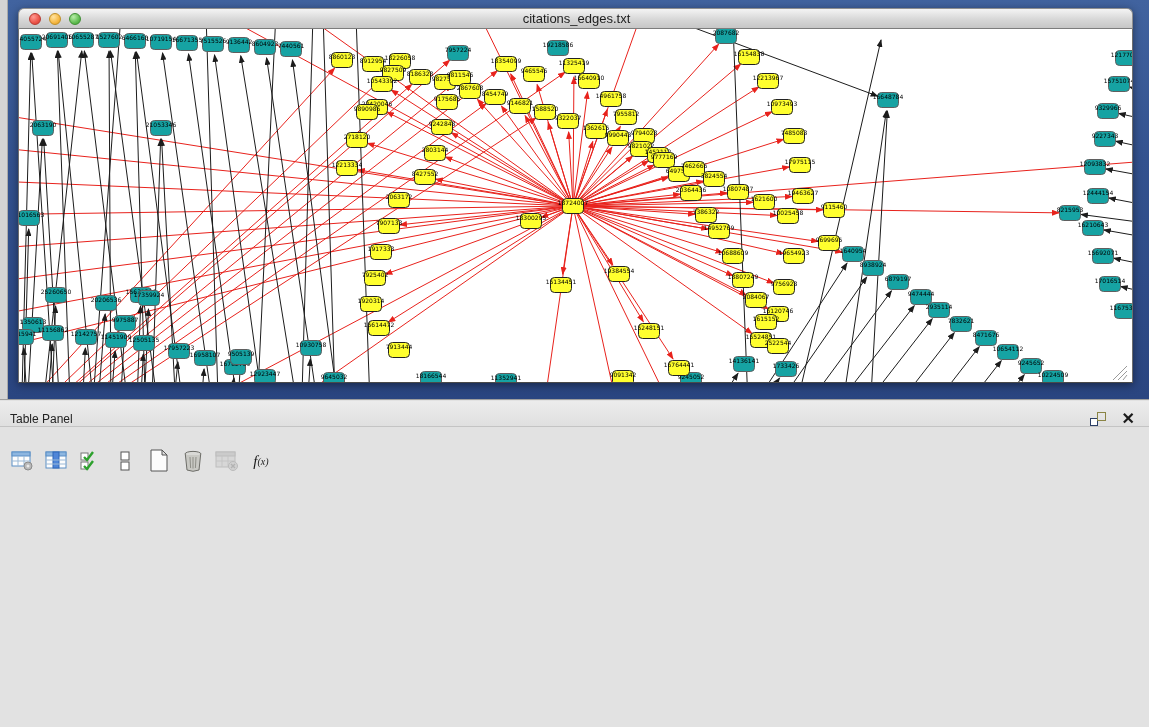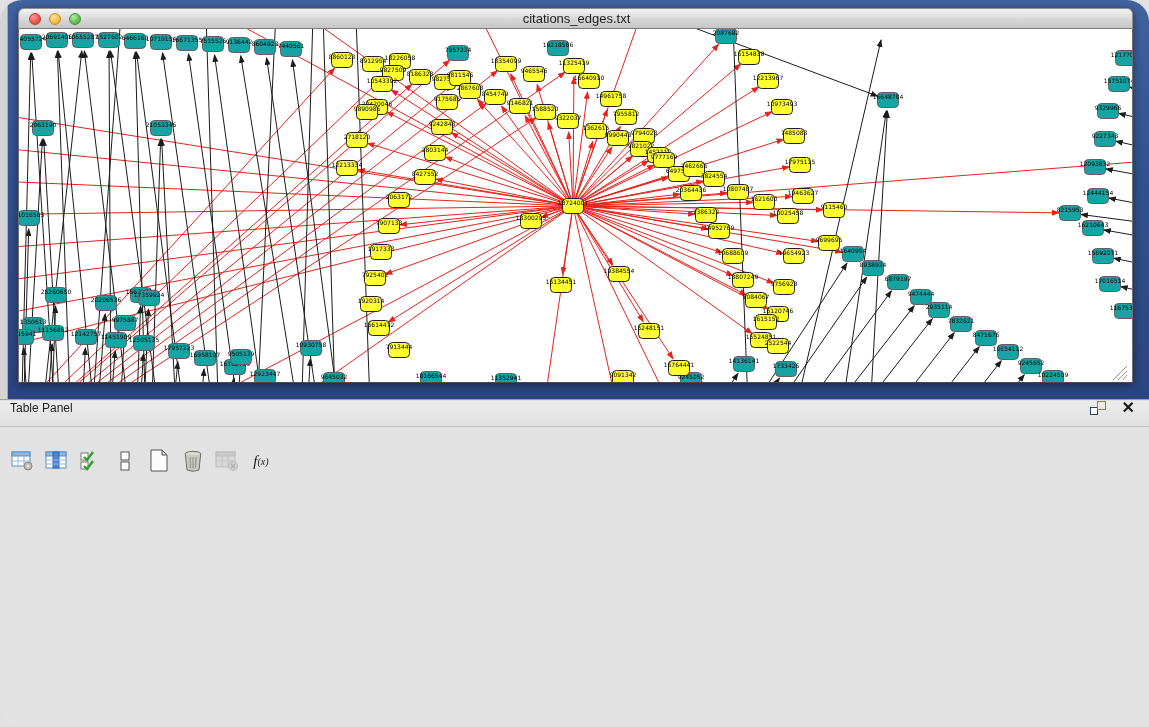--- a/index.html
+++ b/index.html
@@ -1,18 +1,18 @@
 <!DOCTYPE html>
 <html><head>
 <meta charset="utf-8">
 <style>
   * { margin:0; padding:0; box-sizing:border-box; }
   html,body { width:1149px; height:727px; }
   body { font-family:"Liberation Sans", sans-serif; background:#e1e1e1; }
-  #stage { position:relative; width:1149px; height:727px; overflow:hidden;border-radius:22px; }
+  #stage { position:relative; width:1149px; height:727px; overflow:hidden; }
 
   
   #desk-left { position:absolute; left:0; top:0; width:8px; height:399px; background:#d4d4d4; border-right:1px solid #a9a9a9; }
   #desktop { position:absolute; left:8px; top:0; width:1141px; height:399px;
              background:linear-gradient(180deg,#41639f 0%,#33528f 40%,#2a4580 100%); }
   #gwin { position:absolute; left:10px; top:8px; width:1115px; height:375px;
           border-radius:6px 6px 0 0; box-shadow:0 2px 8px rgba(0,0,0,.45); }
   #gwin-title { position:absolute; left:0; top:0; width:100%; height:21px;
                 background:linear-gradient(180deg,#f4f4f4,#d7d7d7 55%,#c6c6c6);
                 border:1px solid #8f8f8f; border-bottom:1px solid #7c7c7c;
@@ -23,21 +23,21 @@
   .tl.grn   { background:radial-gradient(circle at 35% 30%,#b8eea8,#62bd53 60%,#3da32f); border:1px solid #3f8f33; }
   #gwin-title .ttl { flex:1; text-align:center; font-size:13px; color:#1d1d1d; padding-right:60px; }
   #canvas { position:absolute; left:0; top:21px; width:1115px; height:354px; background:#ffffff;
             border-left:1px solid #6e6e6e; border-right:1px solid #6e6e6e; border-bottom:1px solid #4a4a4a; overflow:hidden; }
   #graph-svg { display:block; width:1115px; height:354px; }
   .nlabel { font-family:"DejaVu Sans", sans-serif; font-size:6px; fill:#000; text-anchor:middle; }
 
   
   #tpanel { position:absolute; left:0; top:399px; width:1149px; height:328px; background:#e2e2e2; border-top:1px solid #9e9e9e; }
   #tp-head { position:absolute; left:0; top:1px; width:100%; height:26px; background:linear-gradient(#ececec,#e0e0e0);
-             border-bottom:1px solid #c4c4c4; display:flex; align-items:flex-start; }
+             border-bottom:1px solid #c4c4c4; display:flex; align-items:flex-end; }
   #tp-head .t { font-size:12px; color:#222; margin-left:10px; flex:1; }
   #float-ico { width:16px; height:14px; position:relative; margin-right:16px; cursor:default; }
   #float-ico .sq1 { position:absolute; left:0; bottom:0; width:8px; height:8px; border:1.5px solid #2c3f66; background:#fff; }
   #float-ico .sq2 { position:absolute; right:0; top:0; width:9px; height:9px; border:1.5px solid #8a8444; background:transparent; }
   #close-ico { font-size:16px; font-weight:bold; color:#1a1a1a; margin-right:14px; line-height:14px; }
 
   #toolbar { position:absolute; left:6px; top:44px; height:34px; display:flex; align-items:center; }
   .tb-ico { width:26px; height:26px; margin:0 4px; display:flex; align-items:center; justify-content:center; }
   .tb-ico svg { display:block; }
   .fx { font-family:"Liberation Serif", serif; font-style:italic; font-size:15px; color:#1a1a1a; }

